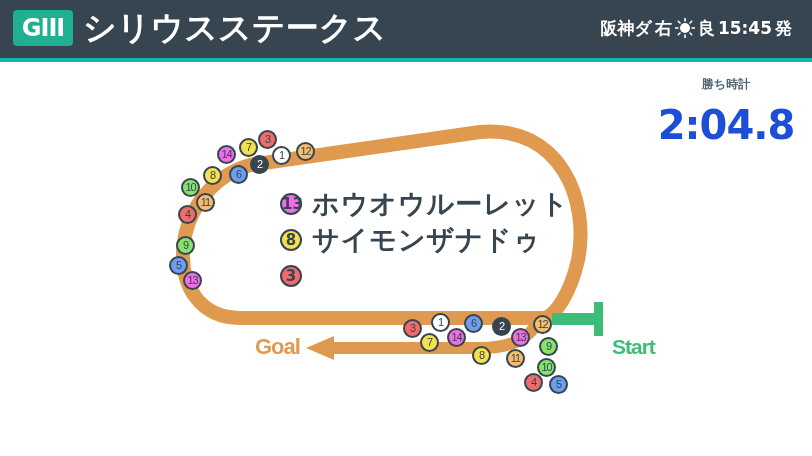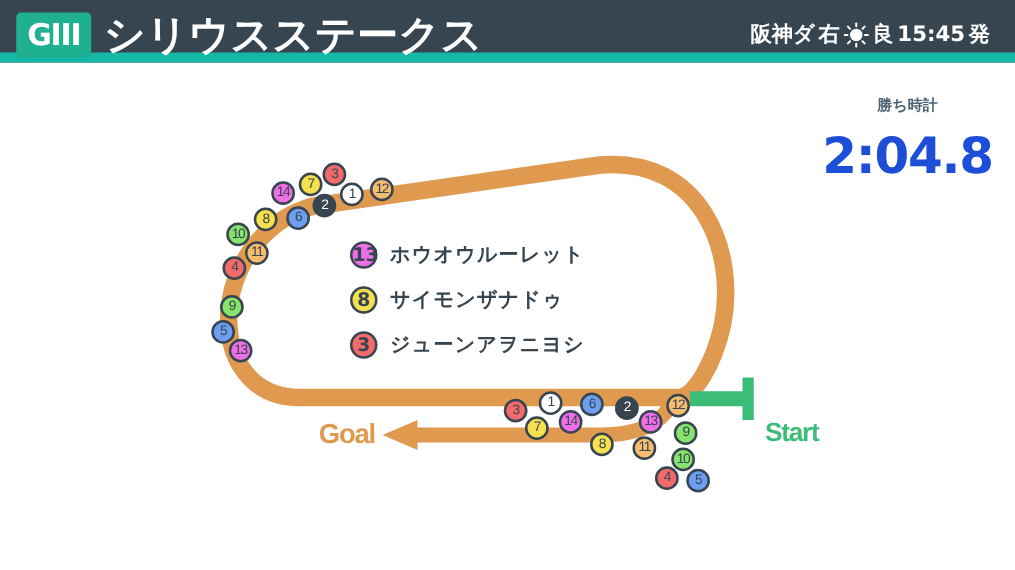--- a/index.html
+++ b/index.html
@@ -1,28 +1,28 @@
 <!DOCTYPE html>
 <html><head>
 <meta charset="utf-8">
 <style>
   html,body{margin:0;padding:0;}
   body{width:812px;height:456px;position:relative;overflow:hidden;background:#ffffff;font-family:"DejaVu Sans","Liberation Sans",sans-serif;}
-  .header{position:absolute;left:0;top:0;width:812px;height:50px;background:#36454f;border-bottom:8px solid #14b8a6;box-sizing:border-box;}
+  .header{position:absolute;left:0;top:0;width:812px;height:62px;background:#36454f;border-bottom:4px solid #14b8a6;box-sizing:border-box;}
   .grade{position:absolute;left:13px;top:10px;width:60px;height:36px;background:#1fb092;border-radius:4px;color:#fff;font-weight:bold;font-size:24px;line-height:36px;text-align:center;letter-spacing:-1px;}
   .race-title{position:absolute;left:83px;top:6px;color:#fff;font-size:33px;line-height:44px;font-weight:bold;white-space:nowrap;}
   .race-info{position:absolute;right:20px;top:15px;color:#fff;font-size:17px;line-height:26px;font-weight:bold;white-space:nowrap;display:flex;align-items:center;gap:3px;}
   .sun{display:inline-block;width:20px;height:20px;position:relative;}
   .time-label{position:absolute;left:640px;top:76px;width:172px;text-align:center;color:#4f6473;font-size:12px;font-weight:bold;}
   .time-value{position:absolute;left:640px;top:102px;width:172px;text-align:center;color:#1d4ed8;font-size:40px;font-weight:bold;letter-spacing:-1px;}
   svg.track{position:absolute;left:0;top:0;}
   .winners{position:absolute;left:280px;top:186px;}
   .winner{display:flex;align-items:center;height:36px;}
   .wnum{width:22px;height:22px;border-radius:50%;border:2px solid #36454f;box-sizing:border-box;font-size:15px;font-weight:bold;line-height:18px;text-align:center;color:#36454f;margin-right:10px;}
-  .wname{color:#36454f;font-size:16px;font-weight:bold;white-space:nowrap;letter-spacing:1px;}
+  .wname{color:#36454f;font-size:27px;font-weight:bold;white-space:nowrap;letter-spacing:1px;}
   .label-goal{position:absolute;left:255px;top:334px;color:#e09a50;font-size:22px;font-weight:bold;font-family:"Liberation Sans",sans-serif;letter-spacing:-1px;}
   .label-start{position:absolute;left:612px;top:308px;color:#3bbd78;font-size:21px;font-weight:bold;font-family:"Liberation Sans",sans-serif;letter-spacing:-1px;margin-top:27px;}
   .horse{position:absolute;width:19px;height:19px;border-radius:50%;border:2px solid #36454f;box-sizing:border-box;font-size:11px;line-height:15px;text-align:center;color:#36454f;font-family:"Liberation Sans",sans-serif;letter-spacing:-1px;}
 </style>
 </head>
 <body>
 
 <div class="header">
   <div class="grade">GIII</div>
   <div class="race-title">シリウスステークス</div>
@@ -71,21 +71,20 @@
   <div class="winner">
     <div class="wnum" style="background: rgb(240, 110, 230);">13</div>
     <div class="wname">ホウオウルーレット</div>
   </div>
   <div class="winner">
     <div class="wnum" style="background: rgb(245, 224, 78);">8</div>
     <div class="wname">サイモンザナドゥ</div>
   </div>
   <div class="winner">
     <div class="wnum" style="background: rgb(242, 107, 107);">3</div>
-    <div class="wname">ジューンアヲニヨシ</div>
   </div>
 </div>
 
 <div id="horses">
     <div class="horse" style="left: 533px; top: 315px; background: rgb(247, 189, 111);">12</div>
     <div class="horse" style="left: 539px; top: 337px; background: rgb(134, 227, 107);">9</div>
     <div class="horse" style="left: 537px; top: 358px; background: rgb(134, 227, 107);">10</div>
     <div class="horse" style="left: 524px; top: 373px; background: rgb(242, 107, 107);">4</div>
     <div class="horse" style="left: 549px; top: 375px; background: rgb(109, 158, 240);">5</div>
     <div class="horse" style="left: 403px; top: 319px; background: rgb(242, 107, 107);">3</div>

